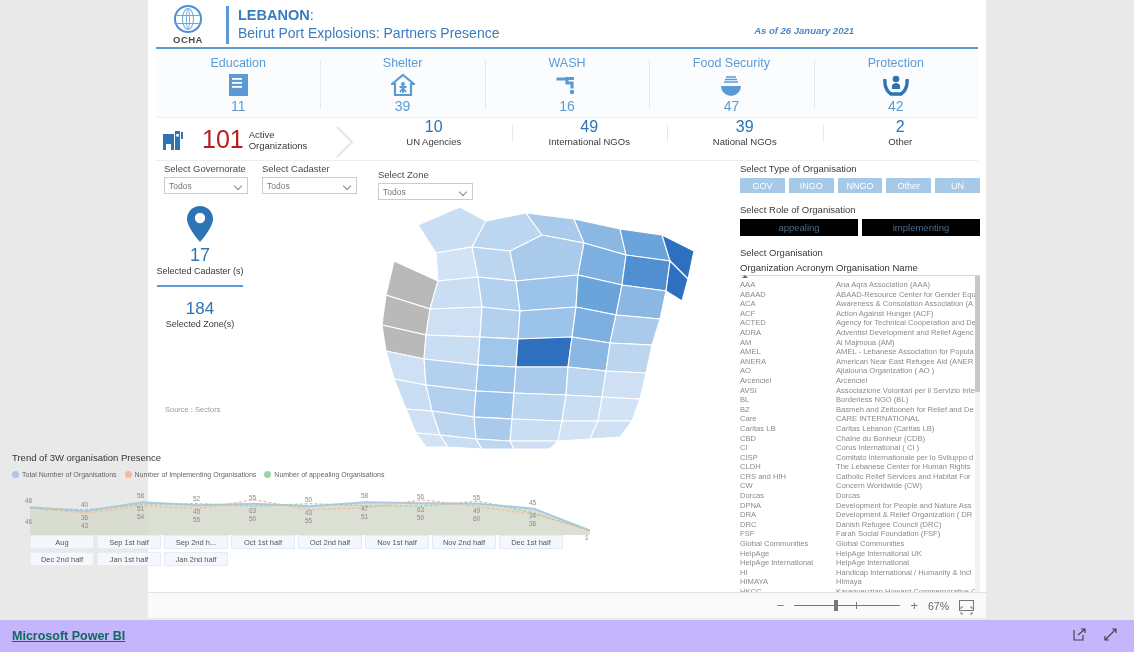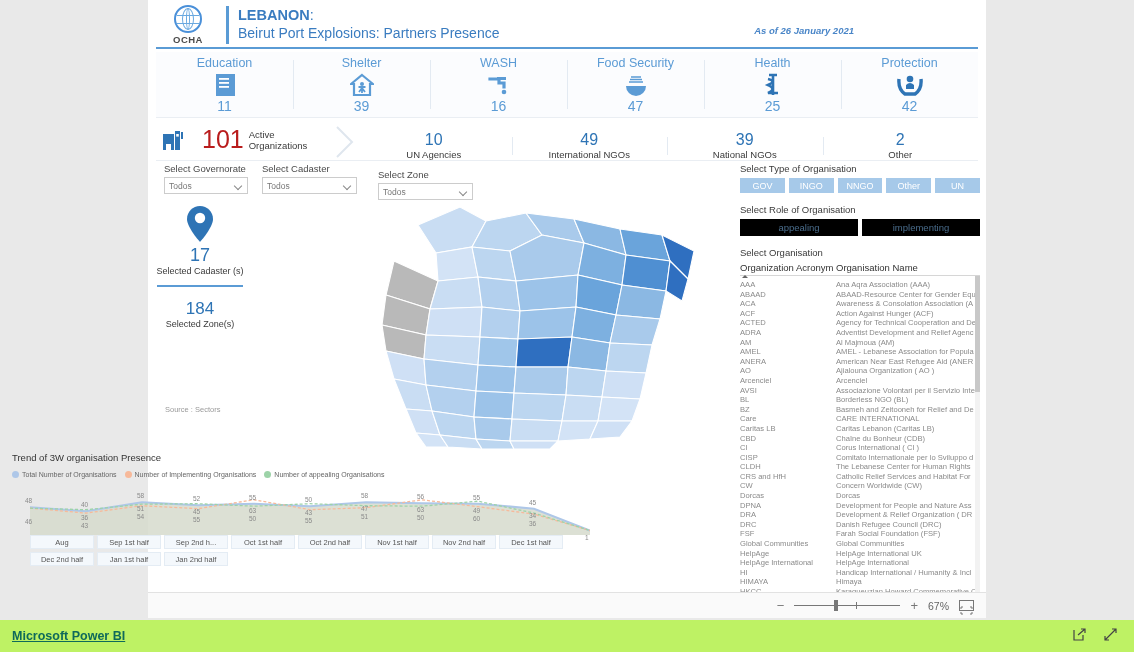--- a/index.html
+++ b/index.html
@@ -67,21 +67,21 @@
   .orgs {
     position: absolute; left: 8px; top: 119px; right: 8px; height: 42px;
     display: flex; align-items: center; background: #fff;
     border-bottom: 1px solid #eaeef3;
   }
   .orgs-left { display: flex; align-items: center; padding-left: 6px; width: 178px; }
   .bldg-icon { width: 26px; height: 22px; position: relative; }
   .orgs-count { font-size: 25px; color: #b91c1c; margin-left: 14px; line-height: 1; }
   .orgs-label { font-size: 9.5px; color: #3a3a3a; margin-left: 5px; }
   .chev { width: 22px; height: 30px; position: relative; }
-  .orgs-types { display: flex; flex: 1; height: 100%; align-items: flex-end; }
+  .orgs-types { display: flex; flex: 1; height: 100%; align-items: flex-start; }
   .otype { flex: 1; text-align: center; position: relative; }
   .otype + .otype::before {
     content: ""; position: absolute; left: 0; top: 5px; bottom: 5px; width: 1px; background: #e3eaf2;
   }
   .otype-val { font-size: 16px; color: #2e74b5; line-height: 1.05; }
   .otype-lbl { font-size: 9.5px; color: #3a3a3a; }
   .refresh { display: flex; align-items: center; gap: 8px; padding-right: 6px; border-left: 1px solid #e3eaf2; padding-left: 22px; height: 100%; }
   .refresh-txt { font-size: 9.5px; color: #3a3a3a; text-align: right; line-height: 1.25; }
 
   
@@ -163,21 +163,21 @@
   .zminus, .zplus { font-size: 13px; color: #777; cursor: pointer; line-height: 1; }
   .ztrack { width: 106px; height: 1px; background: #777; position: relative; }
   .zthumb { position: absolute; left: 40px; top: -5px; width: 4px; height: 11px; background: #777; }
   .ztick { position: absolute; left: 62px; top: -3px; width: 1px; height: 7px; background: #777; }
   .zpct { font-size: 10.5px; color: #666; }
   .zfit { width: 15px; height: 11px; border: 1px solid #777; position: relative; }
 
   
   .botbar {
     position: absolute; left: 0; top: 620px; width: 1134px; height: 32px;
-    background: #bef264; display: flex; align-items: center;
+    background: #c4b5fd; display: flex; align-items: center;
   }
   .pbi-link {
     margin-left: 12px; font-size: 12.5px; color: #0f6a5a;
     text-decoration: underline; font-weight: bold; cursor: pointer;
   }
   .bot-icons { margin-left: auto; display: flex; gap: 16px; padding-right: 16px; }
 </style>
 </head>
 <body>
 
@@ -240,29 +240,20 @@
       </div>
       <div class="sector">
         <div class="sector-name">Food Security</div>
         <div class="sector-icon">
           <svg width="26" height="22" viewBox="0 0 26 22">
               <path d="M3 12 L23 12 A10 10 0 0 1 3 12 Z" fill="#5b9bd5"></path>
               <path d="M6 8 L20 8 M7 5.5 L19 5.5 M8 3 L18 3" stroke="#5b9bd5" stroke-width="1.3" fill="none"></path>
             </svg>
         </div>
         <div class="sector-val">47</div>
-      </div>
-      <div class="sector">
-        <div class="sector-name">Health</div>
-        <div class="sector-icon">
-          <svg width="20" height="24" viewBox="0 0 20 24">
-              <path d="M6 2 L14 2 M10 2 L10 22 M5 6 Q14 8 5 12 Q14 16 5 20 L15 20" stroke="#2e74b5" stroke-width="2.6" fill="none"></path>
-            </svg>
-        </div>
-        <div class="sector-val">25</div>
       </div>
       <div class="sector">
         <div class="sector-name">Protection</div>
         <div class="sector-icon">
           <svg width="26" height="24" viewBox="0 0 26 24">
               <path d="M2 6 Q1 16 8 21 L13 21" stroke="#2e74b5" stroke-width="3.4" fill="none"></path>
               <path d="M24 6 Q25 16 18 21 L13 21" stroke="#2e74b5" stroke-width="3.4" fill="none"></path>
               <circle cx="13" cy="6" r="3.3" fill="#2e74b5"></circle>
               <path d="M9 12 Q13 8 17 12 L17 16 L9 16 Z" fill="#2e74b5"></path>
             </svg>

